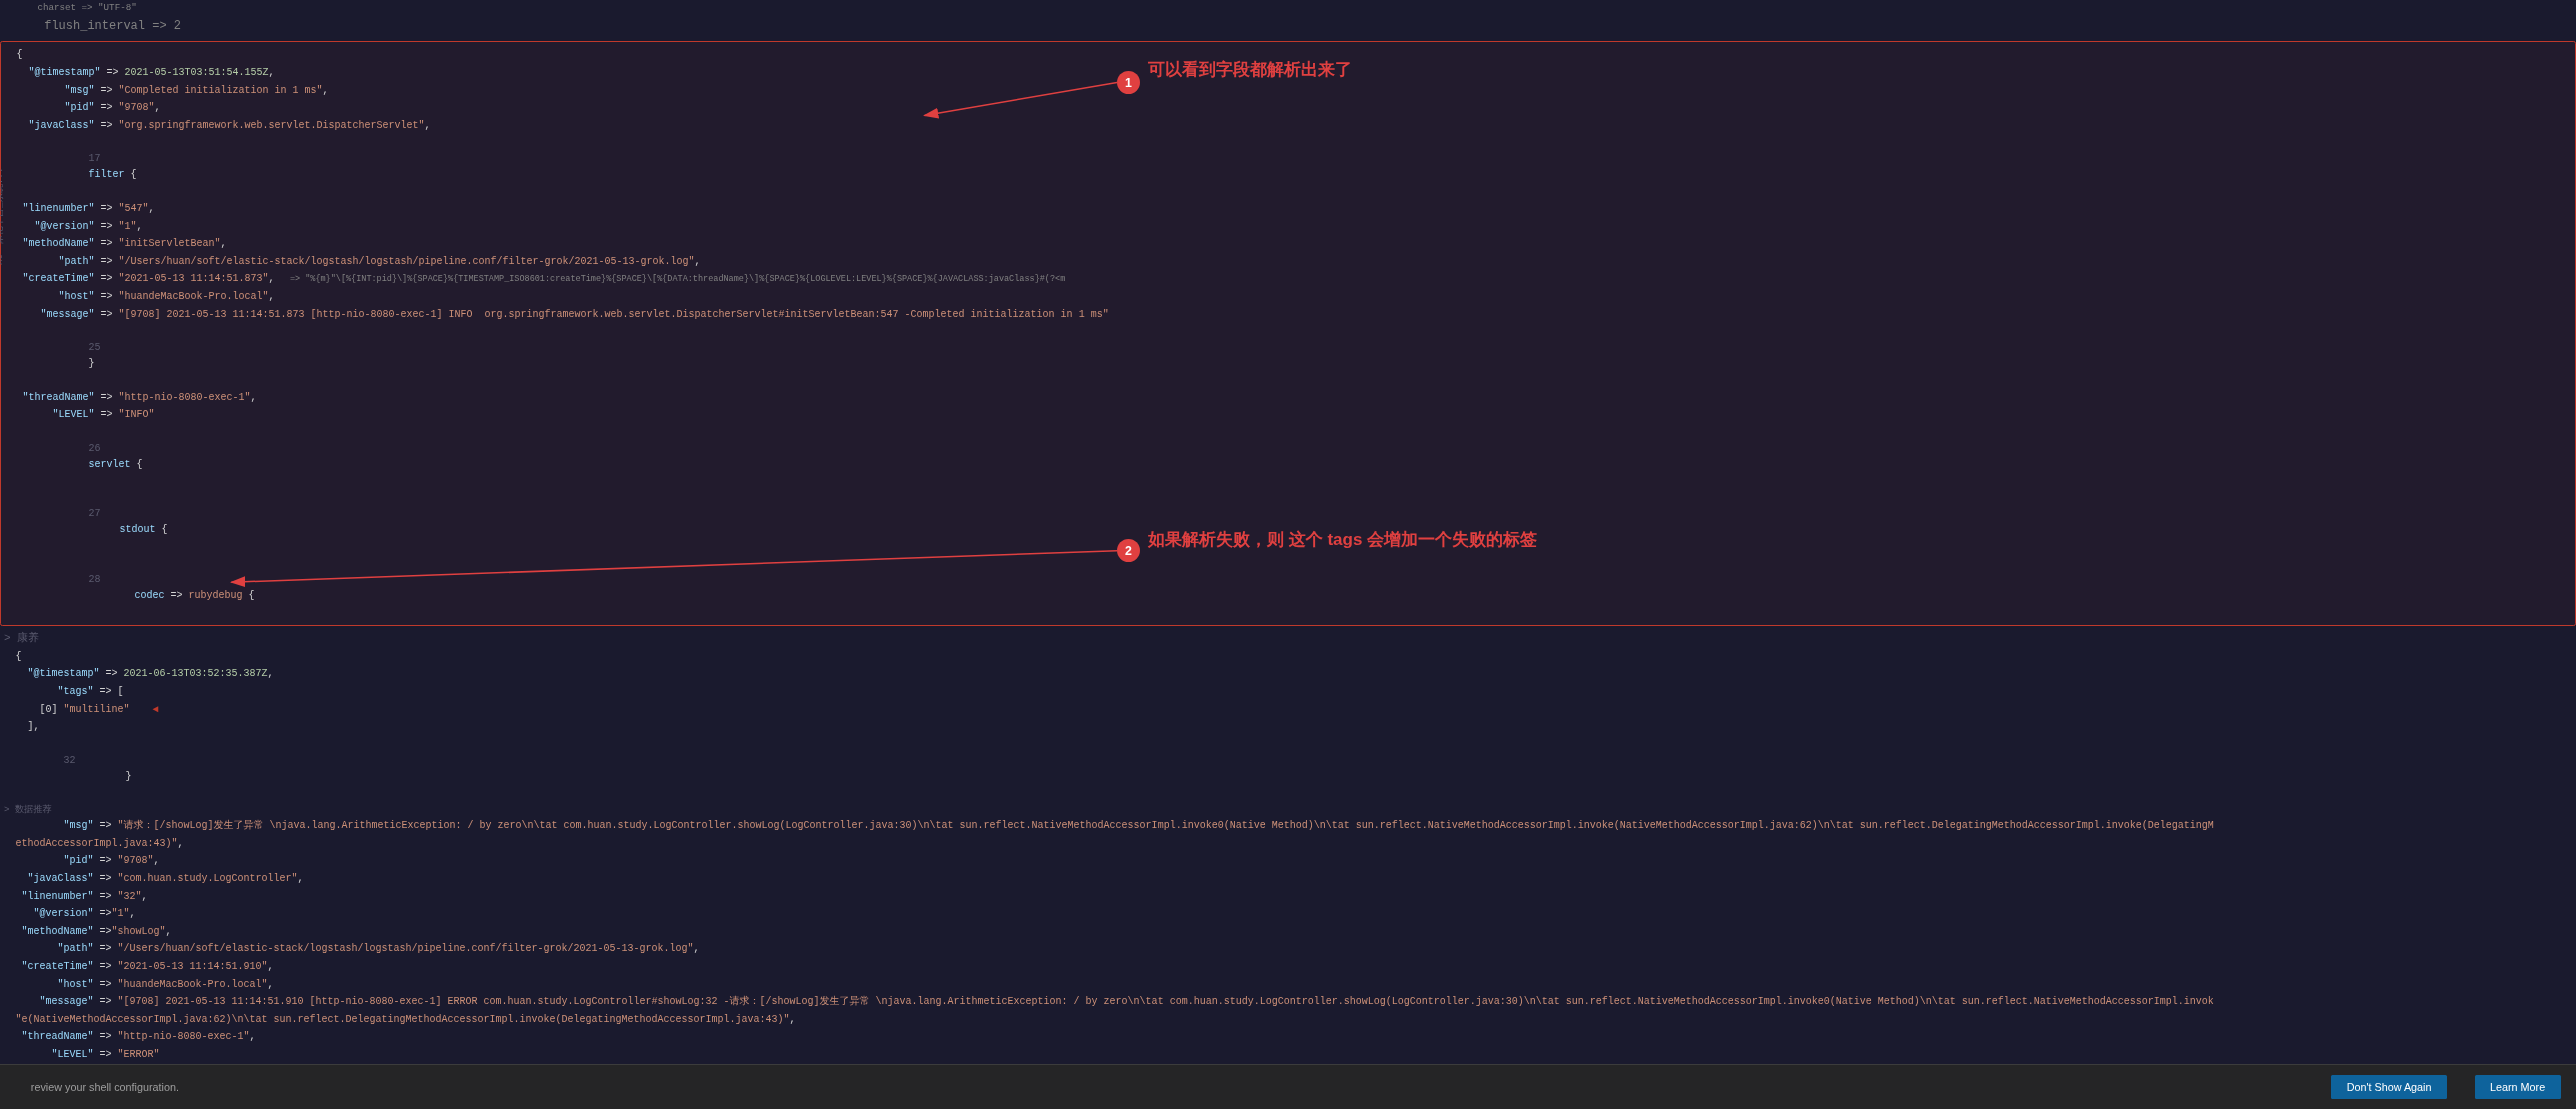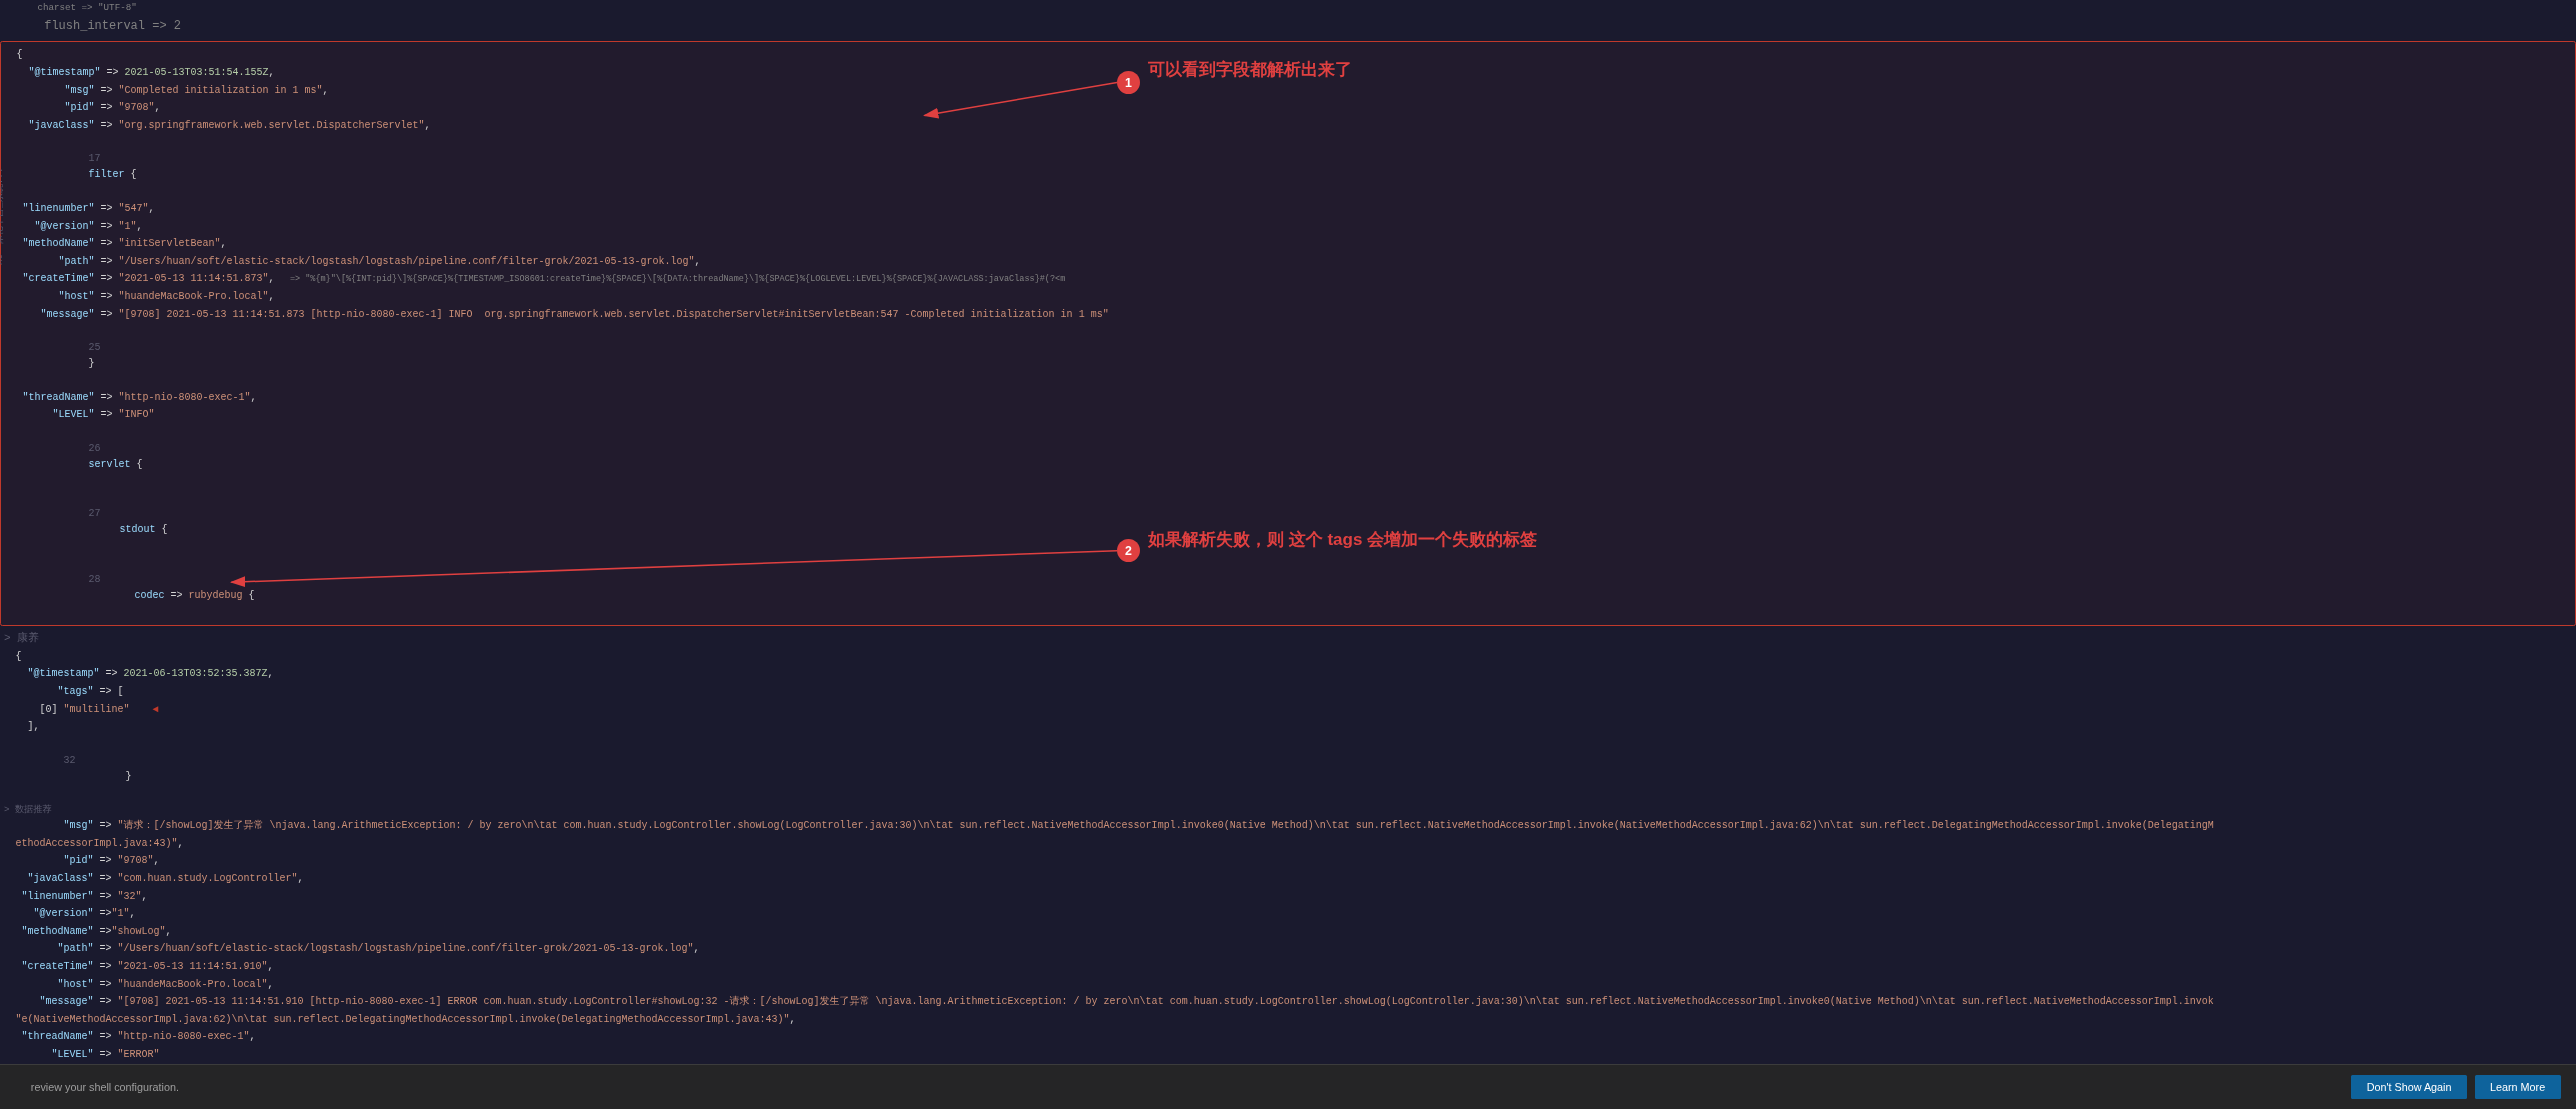--- a/index.html
+++ b/index.html
@@ -106,20 +106,21 @@
 
     .btn-learn-more {
       background: #0e639c;
       color: white;
       border: none;
       padding: 6.2px 15.4px;
       font-size: 10.8px;
       cursor: pointer;
       border-radius: 1.5px;
       font-family: sans-serif;
+      margin-left: 20px;
     }
 
     svg.arrow-line {
       position: absolute;
       overflow: visible;
       pointer-events: none;
     }
   </style>
 </head>
 <body>

